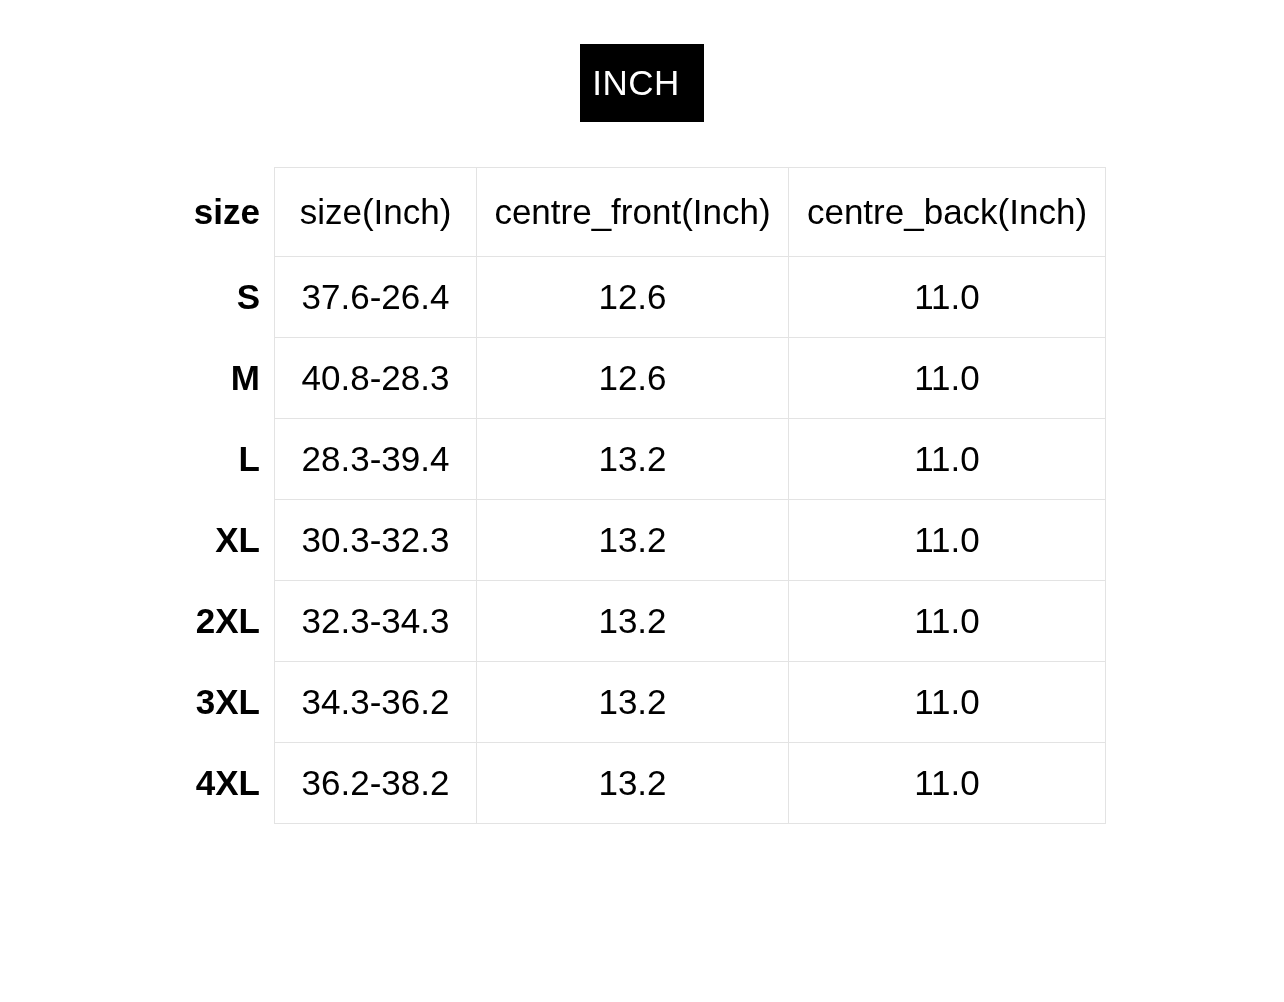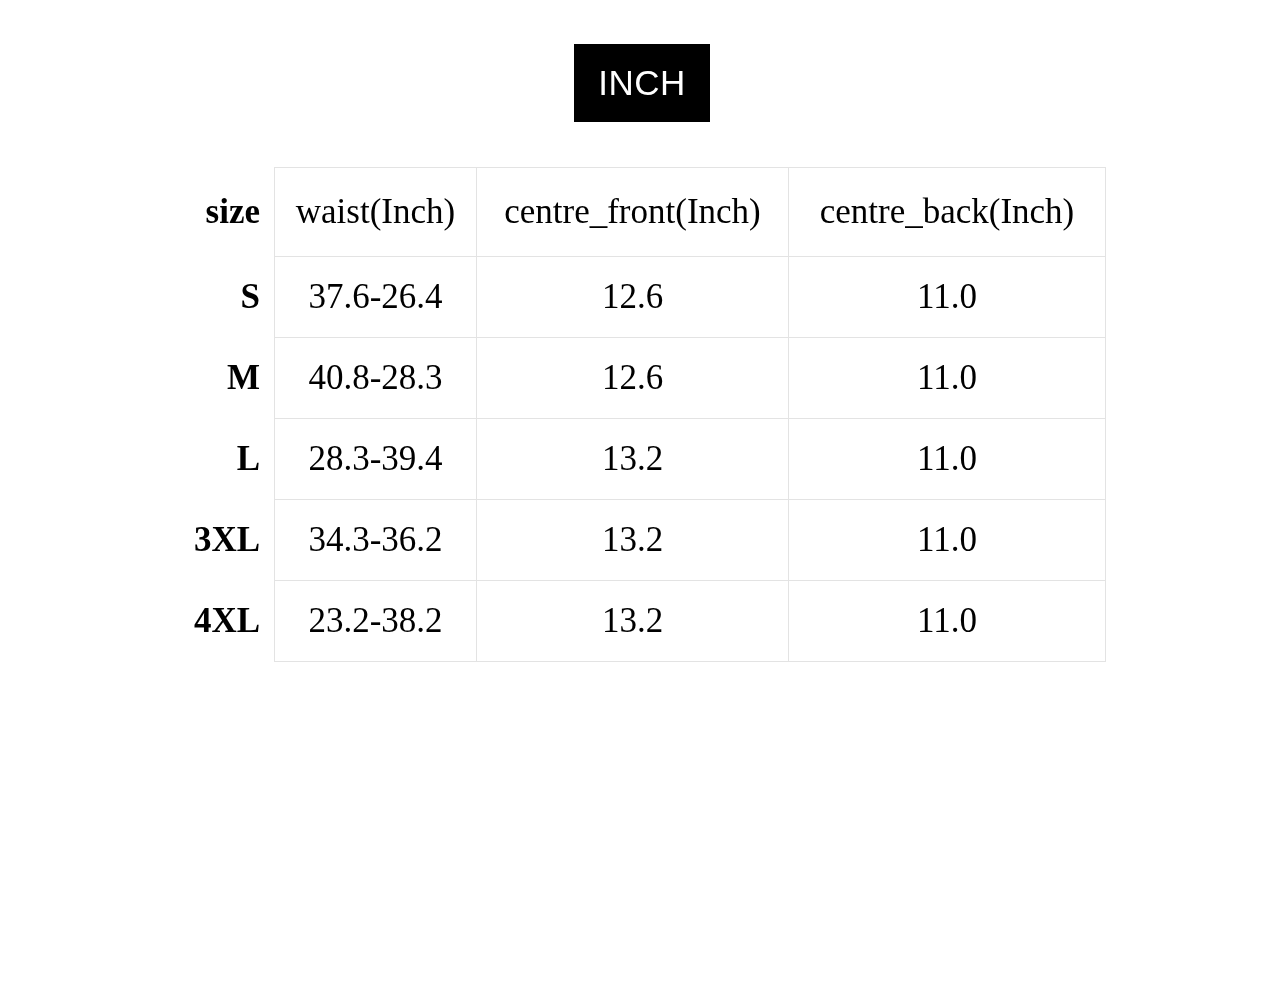--- a/index.html
+++ b/index.html
@@ -24,21 +24,21 @@
     width: 100%;
     display: flex;
     justify-content: center;
     margin-top: 44px;
   }
   .unit-badge {
     background: #000000;
     color: #ffffff;
     font-size: 35px;
     line-height: 1;
-    padding: 21px 24px 22px 24px;
+    padding: 21px 24px 22px 12px;
     letter-spacing: 0.5px;
     font-family: "Liberation Sans", sans-serif;
   }
   .table-wrap {
     margin-top: 45px;
     display: flex;
     justify-content: center;
   }
   table.size-table {
     border-collapse: collapse;
@@ -47,21 +47,21 @@
   table.size-table td,
   table.size-table th {
     border: 1px solid #e3e3e3;
     text-align: center;
     vertical-align: middle;
     font-size: 35px;
     font-weight: normal;
     height: 80px;
     padding: 0 10px;
     color: #000000;
-    font-family: Liberation Serif, serif;
+    font-family: Liberation Sans, sans-serif;
   }
   
   table.size-table th.rowhead,
   table.size-table th.corner {
     border: none;
     font-weight: bold;
     text-align: right;
     padding-right: 14px;
     width: 72px;
   }
@@ -93,21 +93,21 @@
     <table class="size-table">
       <colgroup>
         <col class="c-size">
         <col class="c-waist">
         <col class="c-front">
         <col class="c-back">
       </colgroup>
       <thead>
         <tr>
           <th class="corner colhead rowhead">size</th>
-          <th class="colhead">waist(Inch)</th>
+          <th class="colhead">size(Inch)</th>
           <th class="colhead">centre_front(Inch)</th>
           <th class="colhead">centre_back(Inch)</th>
         </tr>
       </thead>
       <tbody>
         <tr>
           <th class="rowhead">S</th>
           <td>37.6-26.4</td>
           <td>12.6</td>
           <td>11.0</td>
@@ -118,28 +118,40 @@
           <td>12.6</td>
           <td>11.0</td>
         </tr>
         <tr>
           <th class="rowhead">L</th>
           <td>28.3-39.4</td>
           <td>13.2</td>
           <td>11.0</td>
         </tr>
         <tr>
+          <th class="rowhead">XL</th>
+          <td>30.3-32.3</td>
+          <td>13.2</td>
+          <td>11.0</td>
+        </tr>
+        <tr>
+          <th class="rowhead">2XL</th>
+          <td>32.3-34.3</td>
+          <td>13.2</td>
+          <td>11.0</td>
+        </tr>
+        <tr>
           <th class="rowhead">3XL</th>
           <td>34.3-36.2</td>
           <td>13.2</td>
           <td>11.0</td>
         </tr>
         <tr>
           <th class="rowhead">4XL</th>
-          <td>23.2-38.2</td>
+          <td>36.2-38.2</td>
           <td>13.2</td>
           <td>11.0</td>
         </tr>
       </tbody>
     </table>
   </div>
 
 </div>
 
 </body></html>

